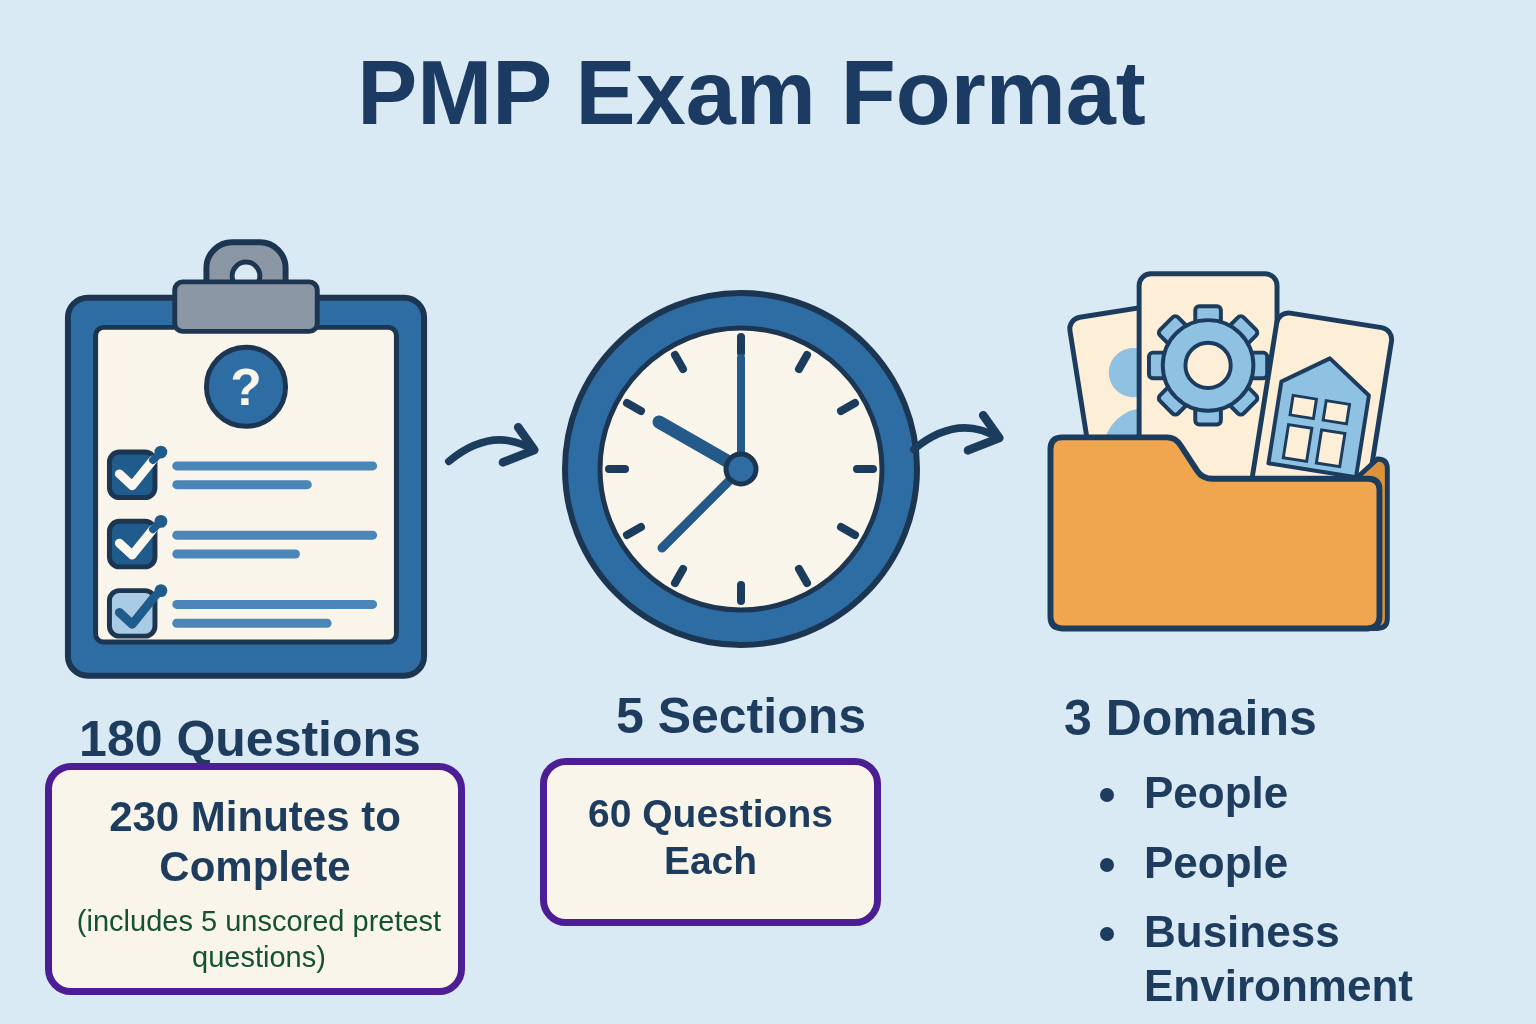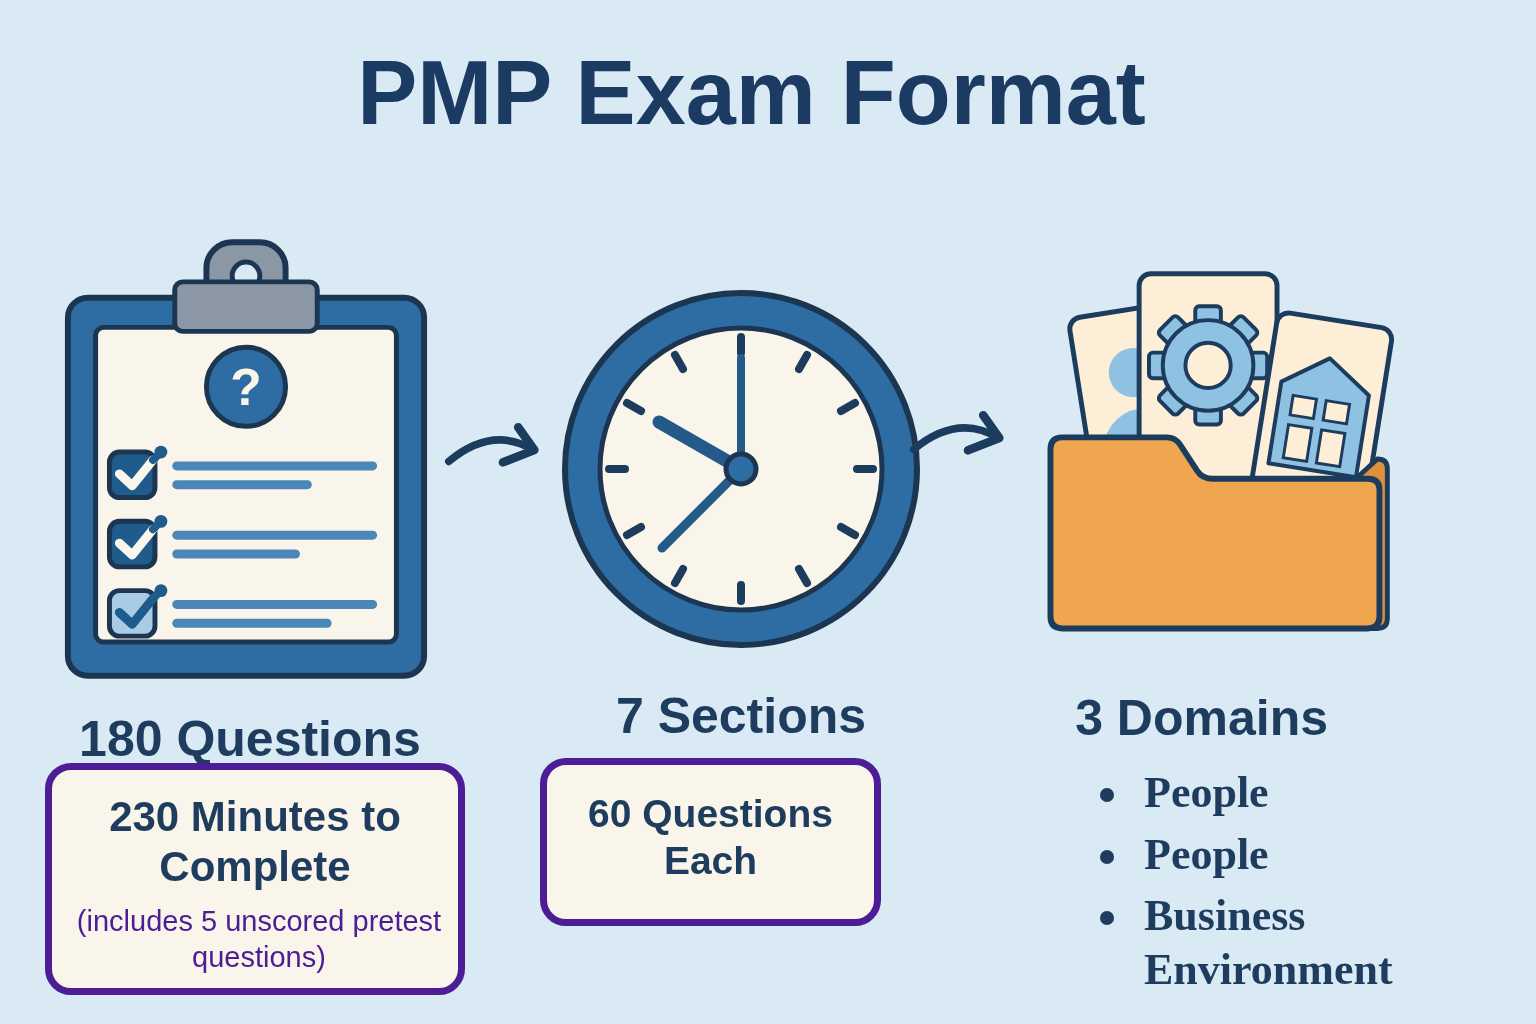--- a/index.html
+++ b/index.html
@@ -19,23 +19,23 @@
     position:absolute;font-weight:bold;font-size:50px;color:#1d3c5e;
     text-align:center;line-height:1.05;
   }
   .info-box{
     position:absolute;background:#faf5ea;border:7px solid #4c1d95;
     border-radius:26px;box-sizing:border-box;text-align:center;
     display:flex;flex-direction:column;align-items:center;justify-content:flex-start;
   }
   .box-line1{font-size:42px;font-weight:bold;color:#1d3c5e;line-height:1.2;padding:0 34px;}
   .box-line1.medium{font-weight:600;font-size:39px;}
-  .box-line2{font-size:29px;font-weight:normal;color:#4c1d95;line-height:1.25;margin-top:10px;padding:0 12px;margin-left:8px;}
+  .box-line2{font-size:29px;font-weight:normal;color:#14532d;line-height:1.25;margin-top:10px;padding:0 12px;margin-left:8px;}
   .box-line2.bigger{font-size:36px;margin-top:16px;}
-  .bullet-list{position:absolute;display:flex;flex-direction:column;gap:8px;font-family:Liberation Serif, serif;}
+  .bullet-list{position:absolute;display:flex;flex-direction:column;gap:16px;}
   .bullet-item{display:flex;align-items:flex-start;}
   .bullet-dot{
     width:14px;height:14px;border-radius:50%;background:#1d3c5e;
     margin-top:22px;margin-right:30px;flex:0 0 auto;
   }
   .bullet-label{font-size:44px;font-weight:600;color:#1d3c5e;line-height:1.22;max-width:290px;}
 </style>
 </head>
 <body>
 
@@ -167,26 +167,26 @@
     <path d="M 42 178 L 148 178 Q 157 178 162 186 L 179 212 Q 184 220 195 220 L 352 220 Q 364 220 364 231 L 364 360 Q 364 372 352 372 L 42 372 Q 30 372 30 360 L 30 190 Q 30 178 42 178 Z" fill="#f0a64e" stroke="#1c3c5e" stroke-width="6" stroke-linejoin="round"></path>
   </svg>
 </div>
 
 <div class="col-heading" style="left:40px;top:713px;width:420px;text-align:center;">180 Questions</div>
 <div class="info-box" style="left:45px;top:763px;width:420px;height:232px;padding-top:22px;">
   <div class="box-line1">230 Minutes to Complete</div>
   <div class="box-line2" style="max-width:386px;">(includes 5 unscored pretest questions)</div>
 </div>
 
-<div class="col-heading" style="left:540px;top:690px;width:402px;">7 Sections</div>
+<div class="col-heading" style="left:540px;top:690px;width:402px;">5 Sections</div>
 <div class="info-box" style="left:540px;top:758px;width:341px;height:168px;padding-top:26px;">
   <div class="box-line1 medium">60 Questions Each</div>
 </div>
 
-<div class="col-heading" style="left:1028px;top:692px;width:300px;text-align:right;">3 Domains</div>
+<div class="col-heading" style="left:1064px;top:692px;width:300px;text-align:left;">3 Domains</div>
 <div class="bullet-list" style="left:1100px;top:766px;">
   <div class="bullet-item">
     <span class="bullet-dot"></span>
     <span class="bullet-label">People</span>
   </div>
   <div class="bullet-item">
     <span class="bullet-dot"></span>
     <span class="bullet-label">People</span>
   </div>
   <div class="bullet-item">

